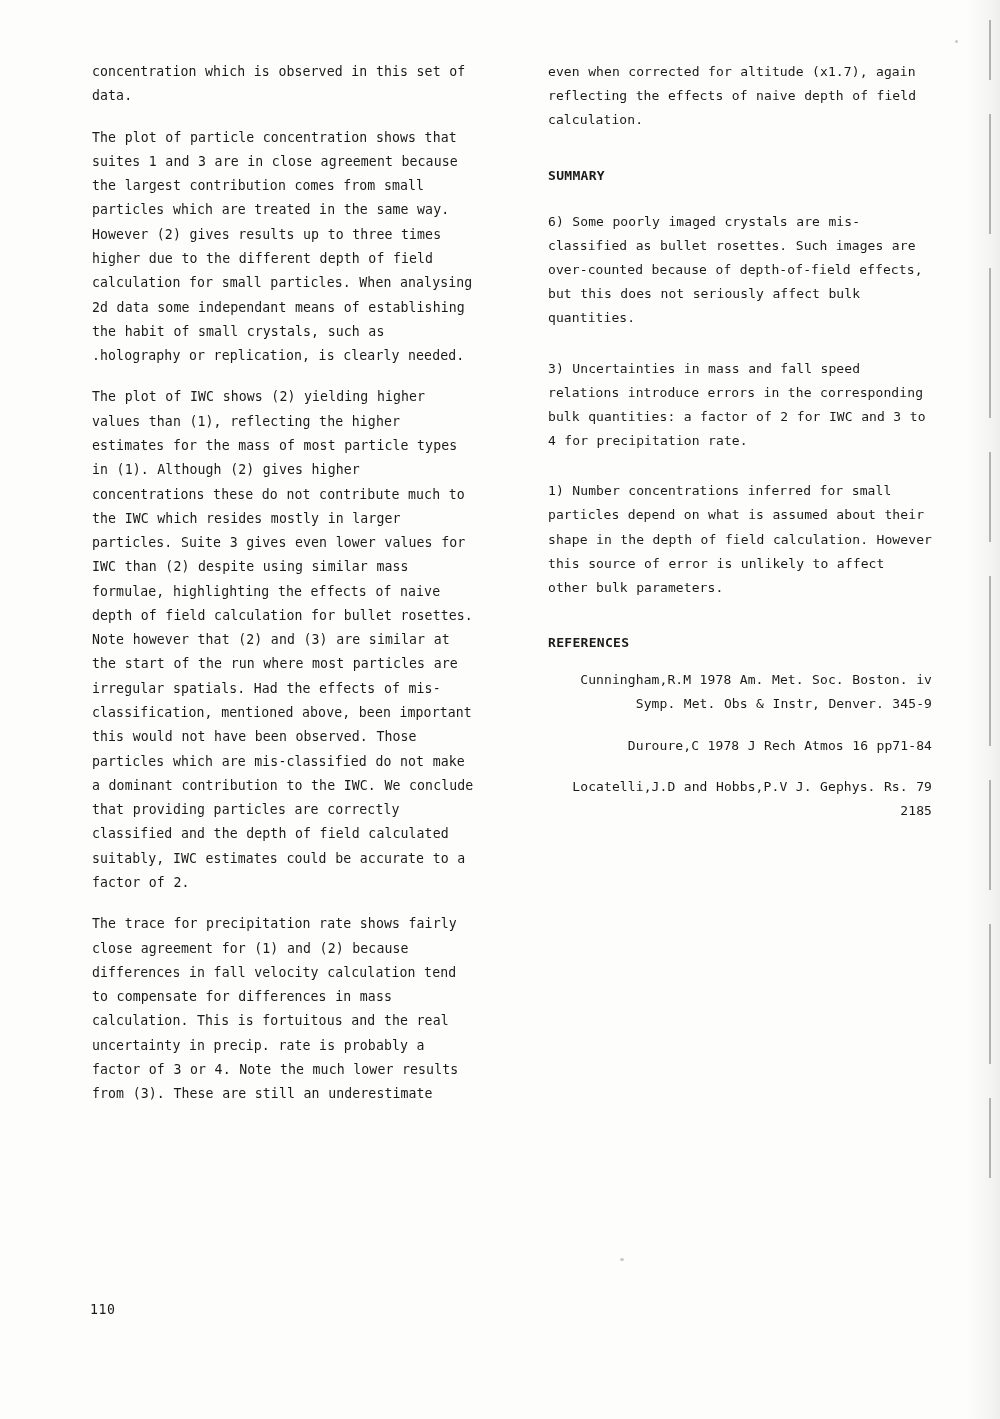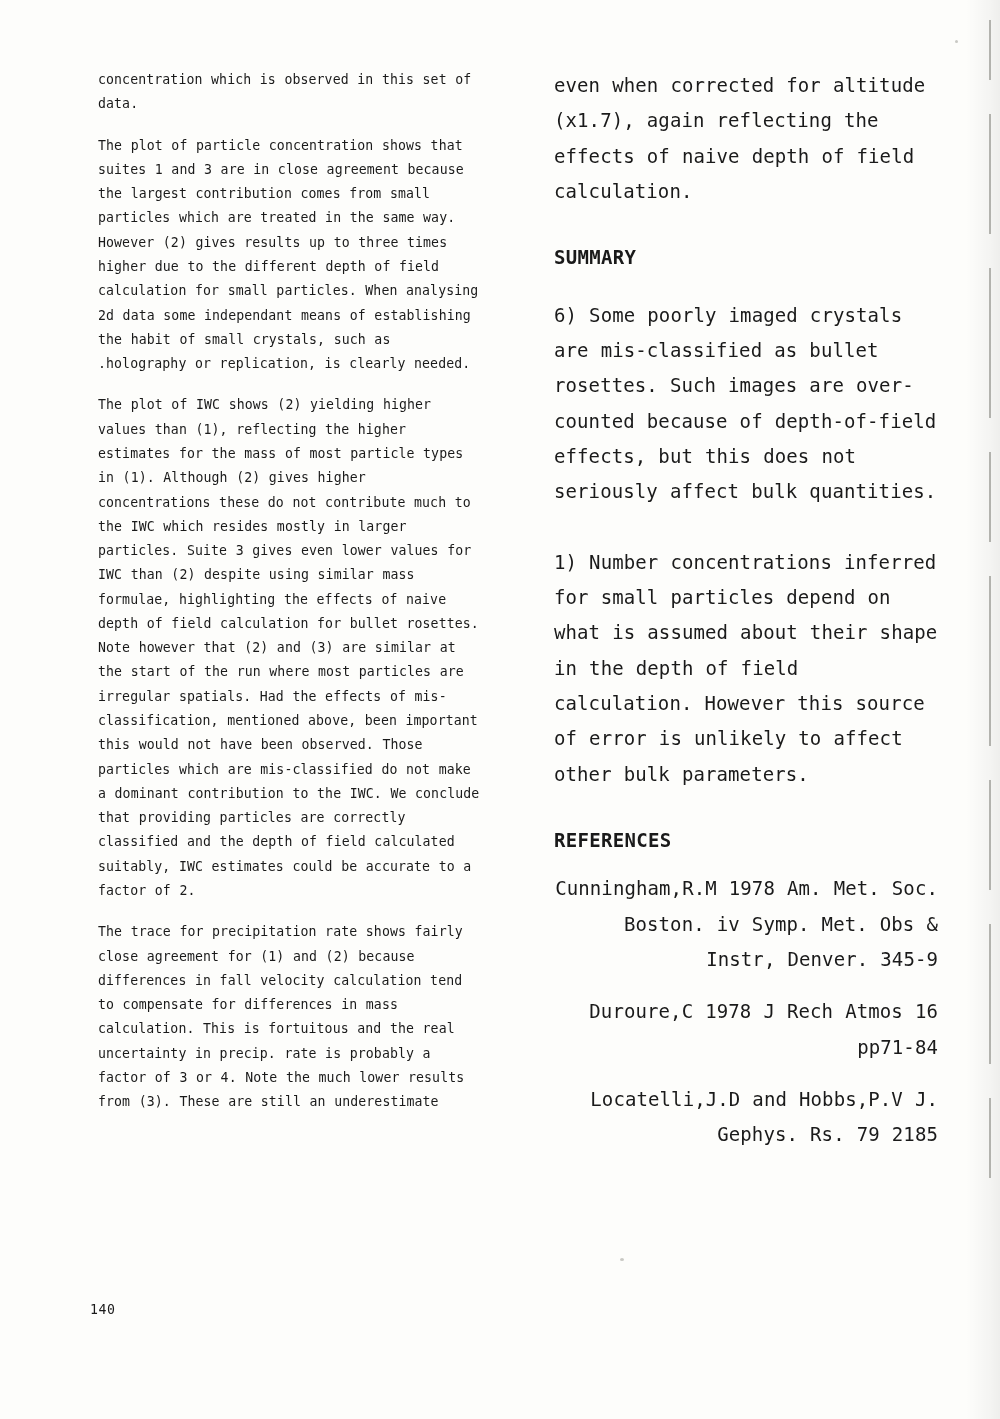--- a/index.html
+++ b/index.html
@@ -39,39 +39,38 @@
   }
   .binding-marks span {
     display: block;
     width: 2px;
     background: #b9b9b4;
     margin-bottom: 34px;
   }
   .columns {
     position: absolute;
     top: 60px;
-    left: 98px;
+    left: 92px;
     width: 840px;
     display: flex;
     gap: 72px;
-    margin-top: 8px;
   }
   .col {
     width: 391px;
   }
   p {
     margin: 0 0 17px 0;
     font-size: 13.2px;
     line-height: 1.84;
     letter-spacing: 0.1px;
     text-align: left;
     word-spacing: 0.5px;
   }
   .col-right p {
-    font-size: 19px;
+    font-size: 13.0px;
     line-height: 1.86;
   }
   .heading {
     margin: 0 0 13px 0;
     font-size: 13.0px;
     line-height: 1.84;
     letter-spacing: 0.3px;
     font-weight: bold;
   }
   .spacer-lg { height: 14px; }
@@ -124,26 +123,27 @@
       <p>The trace for precipitation rate shows fairly close agreement for (1) and (2) because differences in fall velocity calculation tend to compensate for differences in mass calculation. This is fortuitous and the real uncertainty in precip. rate is probably a factor of 3 or 4. Note the much lower results from (3). These are still an underestimate</p>
     </div>
 
     <div class="col col-right">
       <p>even when corrected for altitude (x1.7), again reflecting the effects of naive depth of field calculation.</p>
       <div class="spacer-lg"></div>
       <p class="heading">SUMMARY</p>
       <div class="spacer-md"></div>
       <p>6) Some poorly imaged crystals are mis-classified as bullet rosettes. Such images are over-counted because of depth-of-field effects, but this does not seriously affect bulk quantities.</p>
       <div class="spacer-md"></div>
+      <p>3) Uncertainties in mass and fall speed relations introduce errors in the corresponding bulk quantities: a factor of 2 for IWC and 3 to 4 for precipitation rate.</p>
       <div class="spacer-md"></div>
       <p>1) Number concentrations inferred for small particles depend on what is assumed about their shape in the depth of field calculation. However this source of error is unlikely to affect other bulk parameters.</p>
       <div class="spacer-lg"></div>
       <p class="heading">REFERENCES</p>
       <p class="ref-entry">Cunningham,R.M  1978    Am. Met. Soc. Boston. iv Symp. Met. Obs &amp; Instr, Denver. 345-9</p>
       <p class="ref-entry">Duroure,C 1978  J Rech Atmos 16 pp71-84</p>
       <p class="ref-entry">Locatelli,J.D and Hobbs,P.V   J. Gephys. Rs. 79 2185</p>
     </div>
 
   </div>
 
-  <div class="page-number">140</div>
+  <div class="page-number">110</div>
 
 </div>
 
 </body></html>

